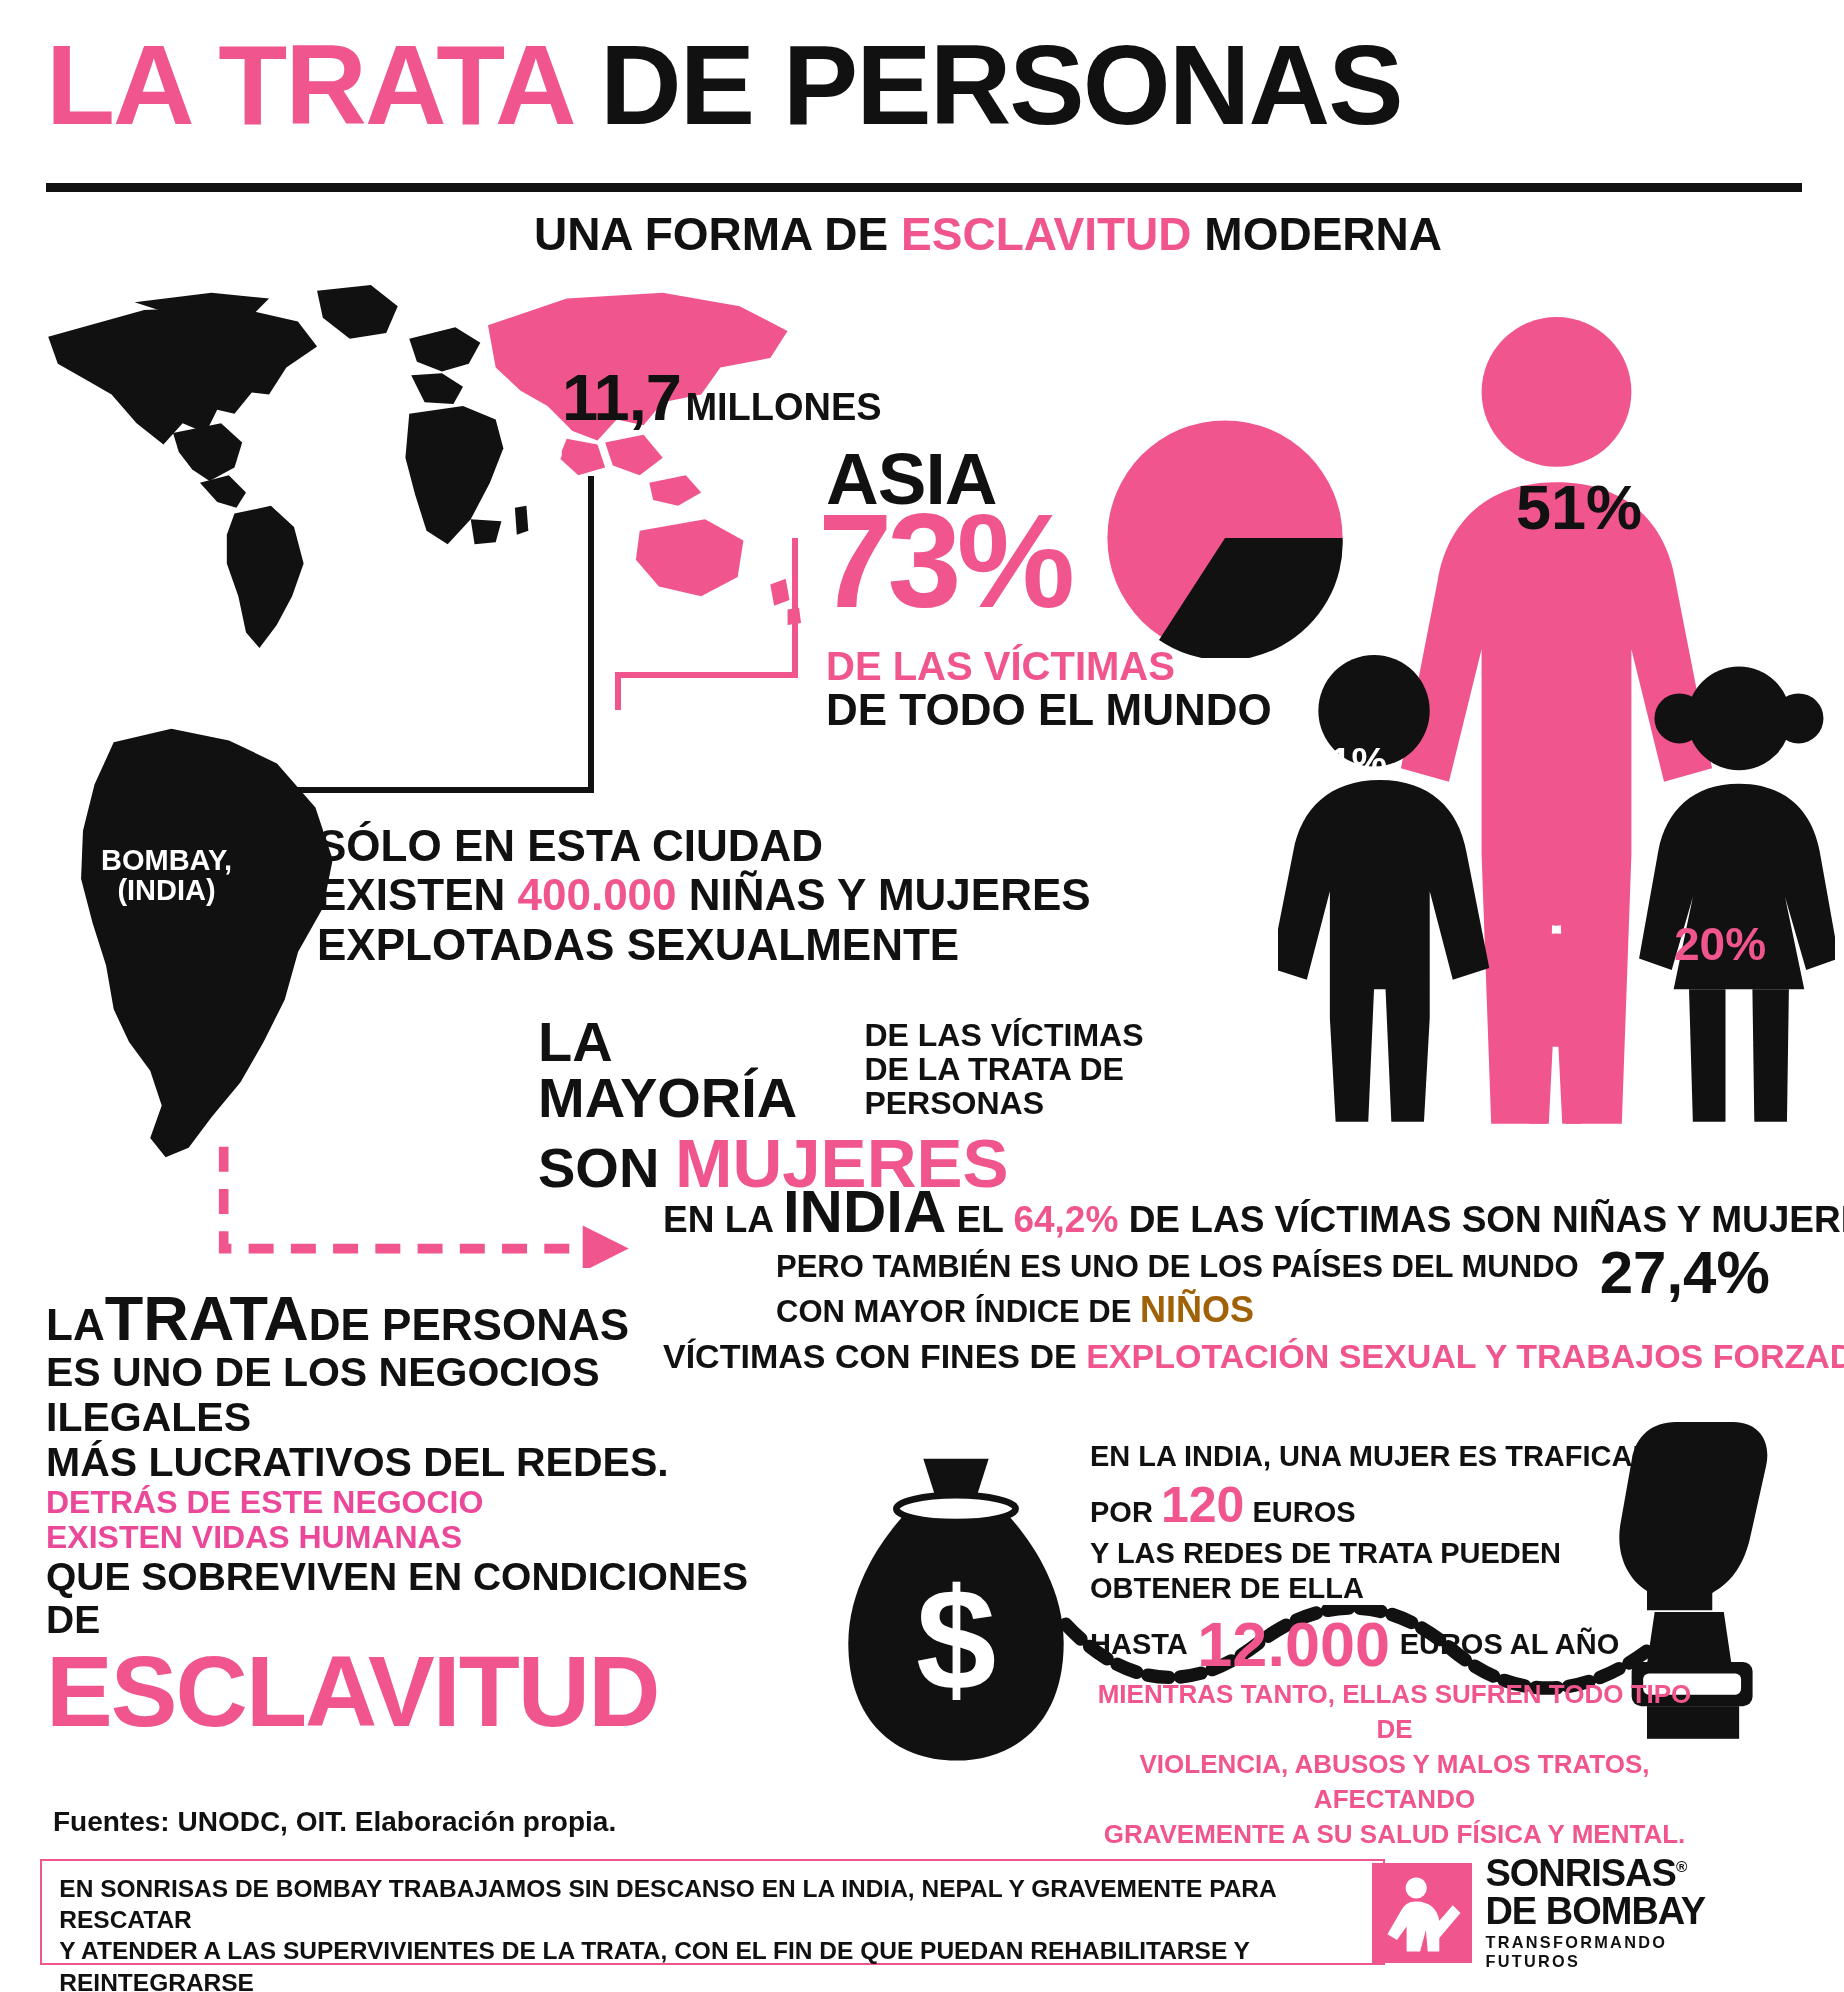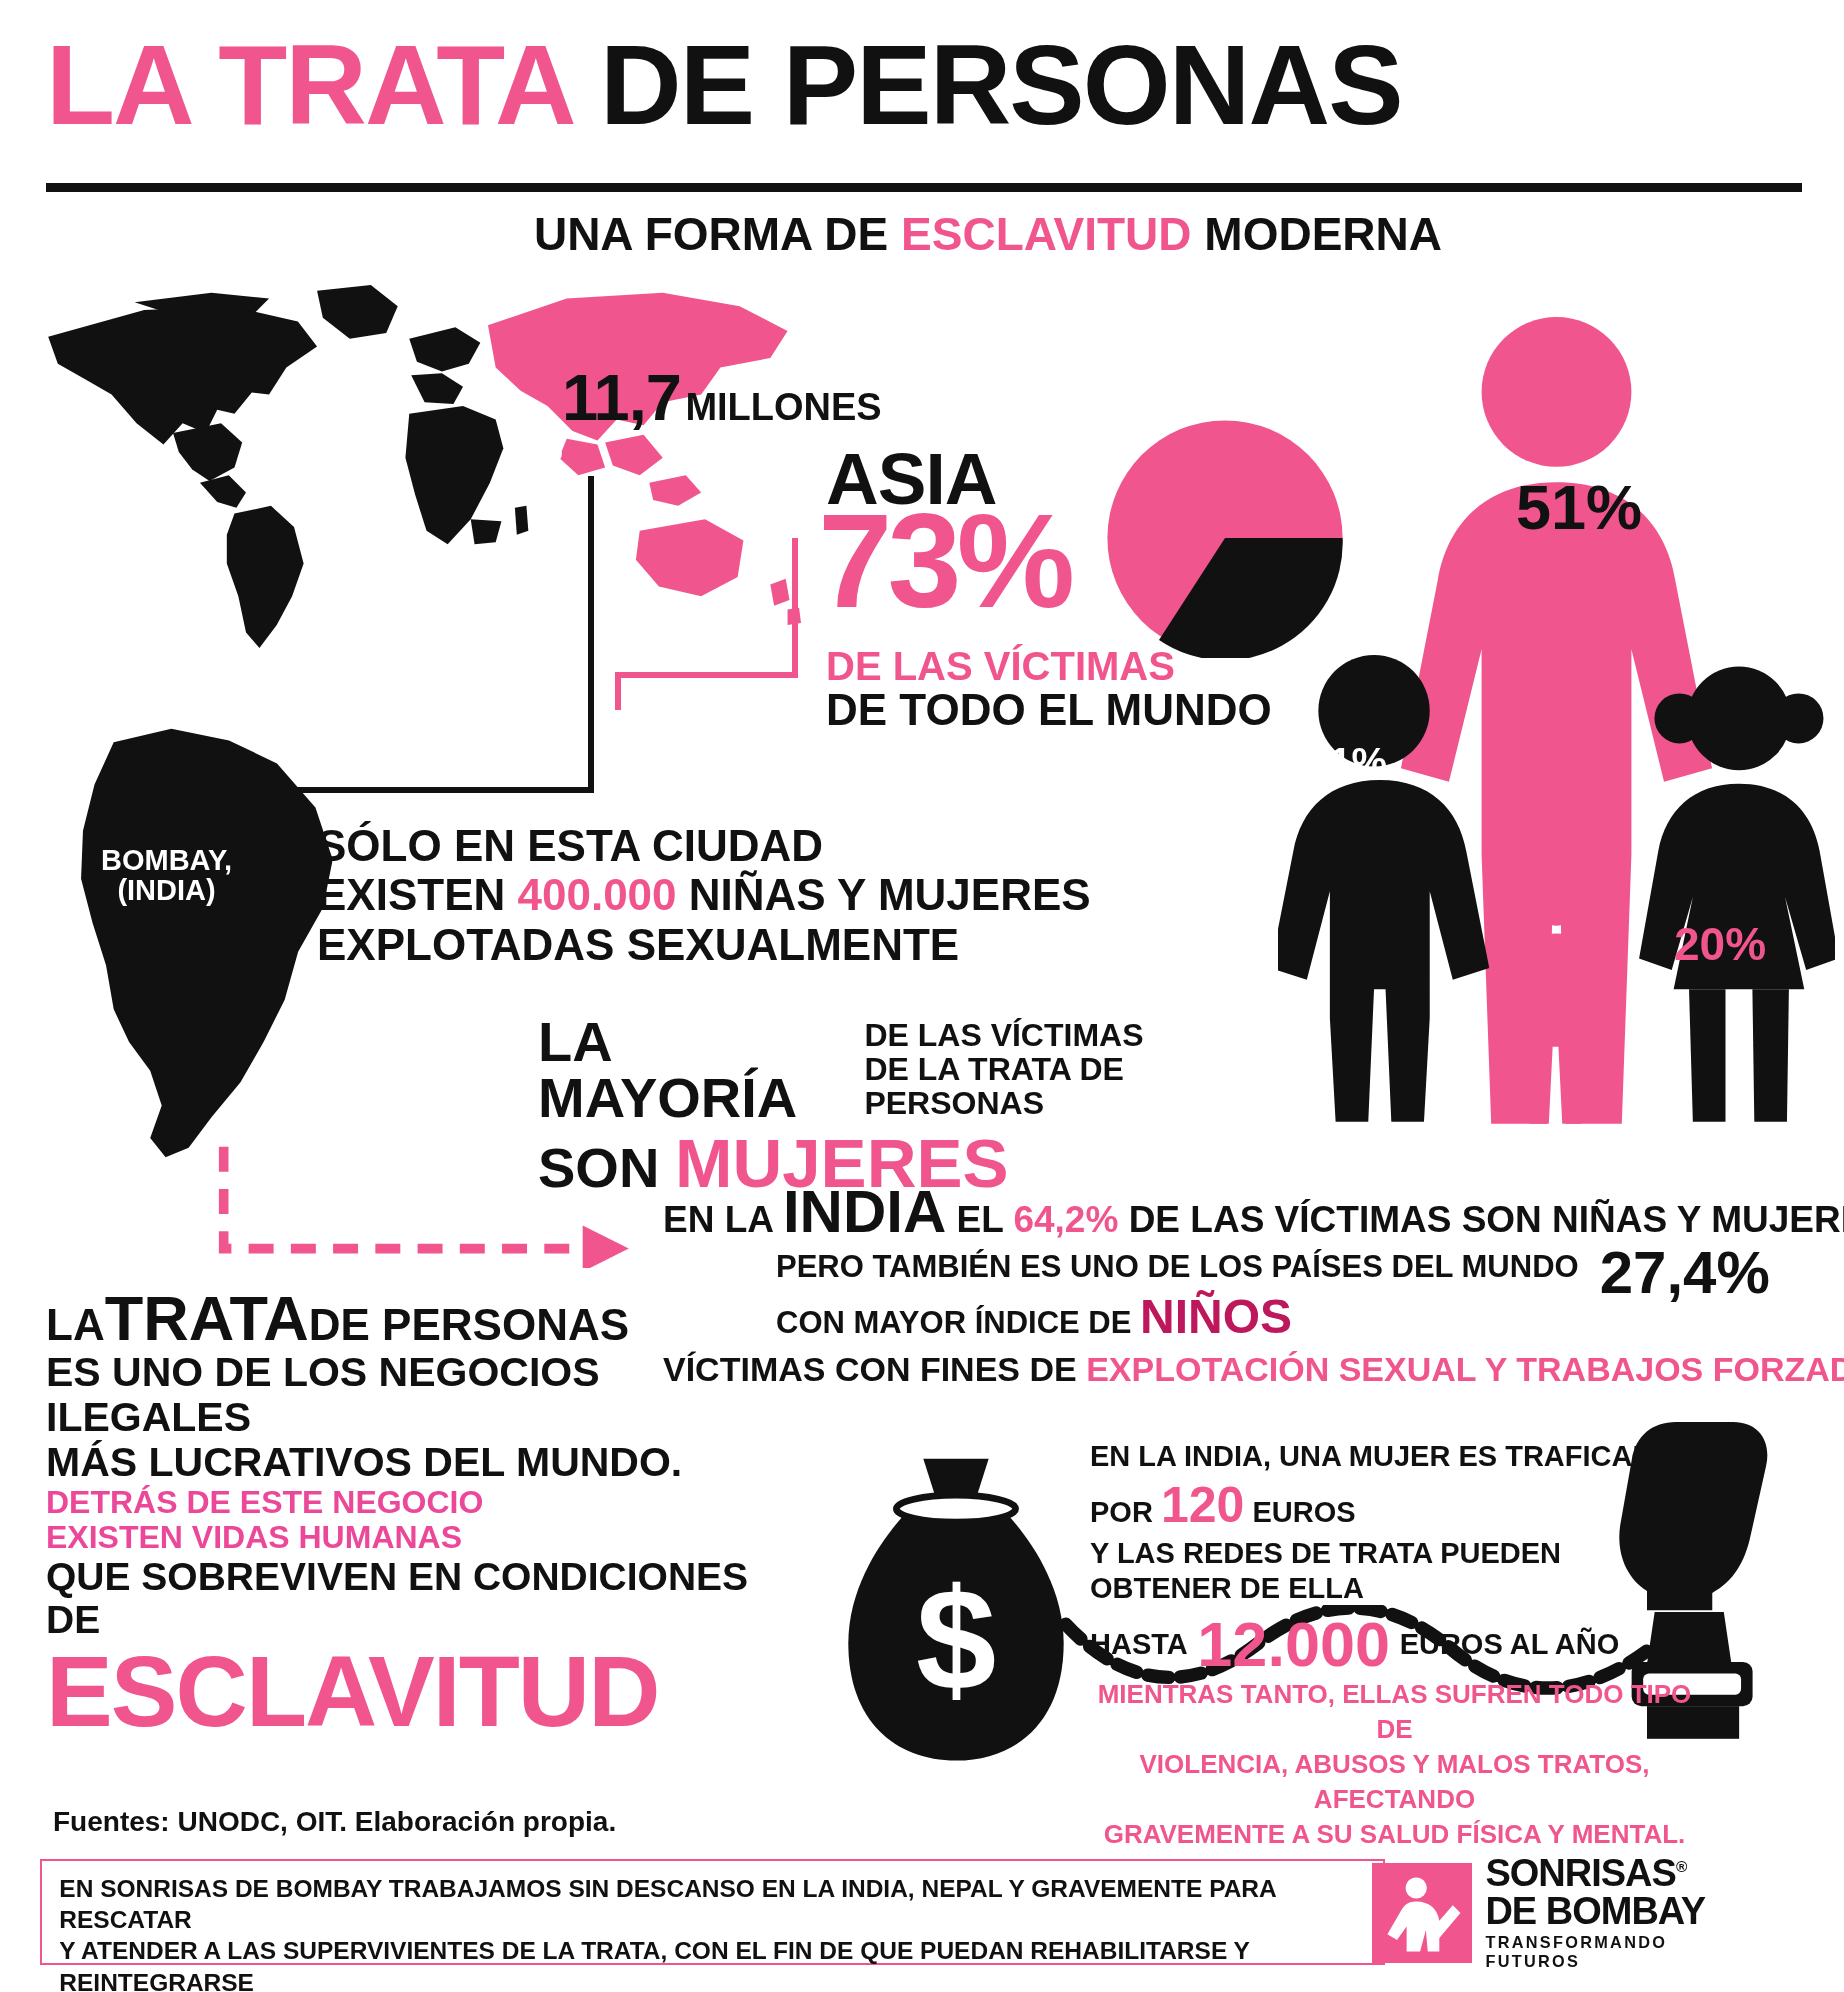--- a/index.html
+++ b/index.html
@@ -52,21 +52,21 @@
 
   
   #family{position:absolute;left:1278px;top:317px;width:557px;height:807px;}
 
   
   #india{position:absolute;left:663px;top:1177px;width:1153px;}
   #indiaLine1{font-size:37px;font-weight:bold;color:#111;white-space:nowrap;}
   #indiaBig{font-size:60px;font-weight:bold;color:#111;}
   #indiaRight{font-size:31px;font-weight:bold;color:#111;line-height:1.2;}
   #pct274{font-size:60px;font-weight:bold;color:#111;}
-  #ninos{font-size:48px;font-weight:bold;color:#be185d;}
+  #ninos{font-size:36px;font-weight:bold;color:#a16207;}
   #indiaLast{font-size:34px;font-weight:bold;color:#111;white-space:nowrap;}
 
   
   #trata{position:absolute;left:46px;top:1287px;width:759px;}
   #trata .r1{font-size:44px;font-weight:bold;color:#111;line-height:1;}
   #trata .r1 .big{font-size:63px;}
   #trata .r2{font-size:41px;font-weight:bold;color:#111;line-height:1.1;}
   #trata .r3{font-size:32px;font-weight:bold;color:#ec4899;line-height:1.1;}
   #trata .r4{font-size:39px;font-weight:bold;color:#111;line-height:1.1;}
   #trata .r5{font-size:100px;font-weight:bold;color:#f0558e;letter-spacing:-1.9px;line-height:1;}
@@ -253,21 +253,21 @@
       <div id="pct274" style="margin-left:21px;margin-top:-9.6px;">27,4%</div>
     </div>
     <div id="indiaLast" style="margin-top:5.8px;">
       <span>VÍCTIMAS CON FINES DE </span><span class="pink">EXPLOTACIÓN SEXUAL Y TRABAJOS FORZADOS</span>
     </div>
   </div>
 
   <div id="trata">
     <div class="r1"><span>LA</span><span class="big">TRATA</span><span>DE PERSONAS</span></div>
     <div class="r2">ES UNO DE LOS NEGOCIOS ILEGALES</div>
-    <div class="r2">MÁS LUCRATIVOS DEL MUNDO.</div>
+    <div class="r2">MÁS LUCRATIVOS DEL REDES.</div>
     <div class="r3">DETRÁS DE ESTE NEGOCIO</div>
     <div class="r3">EXISTEN VIDAS HUMANAS</div>
     <div class="r4">QUE SOBREVIVEN EN CONDICIONES DE</div>
     <div class="r5">ESCLAVITUD</div>
   </div>
 
   <div id="money">
     <div id="bag">
       <svg viewBox="0 0 260 330" xmlns="http://www.w3.org/2000/svg">
         <path fill="#111" d="M96 8 L164 8 L150 52 L110 52 Z"></path>

